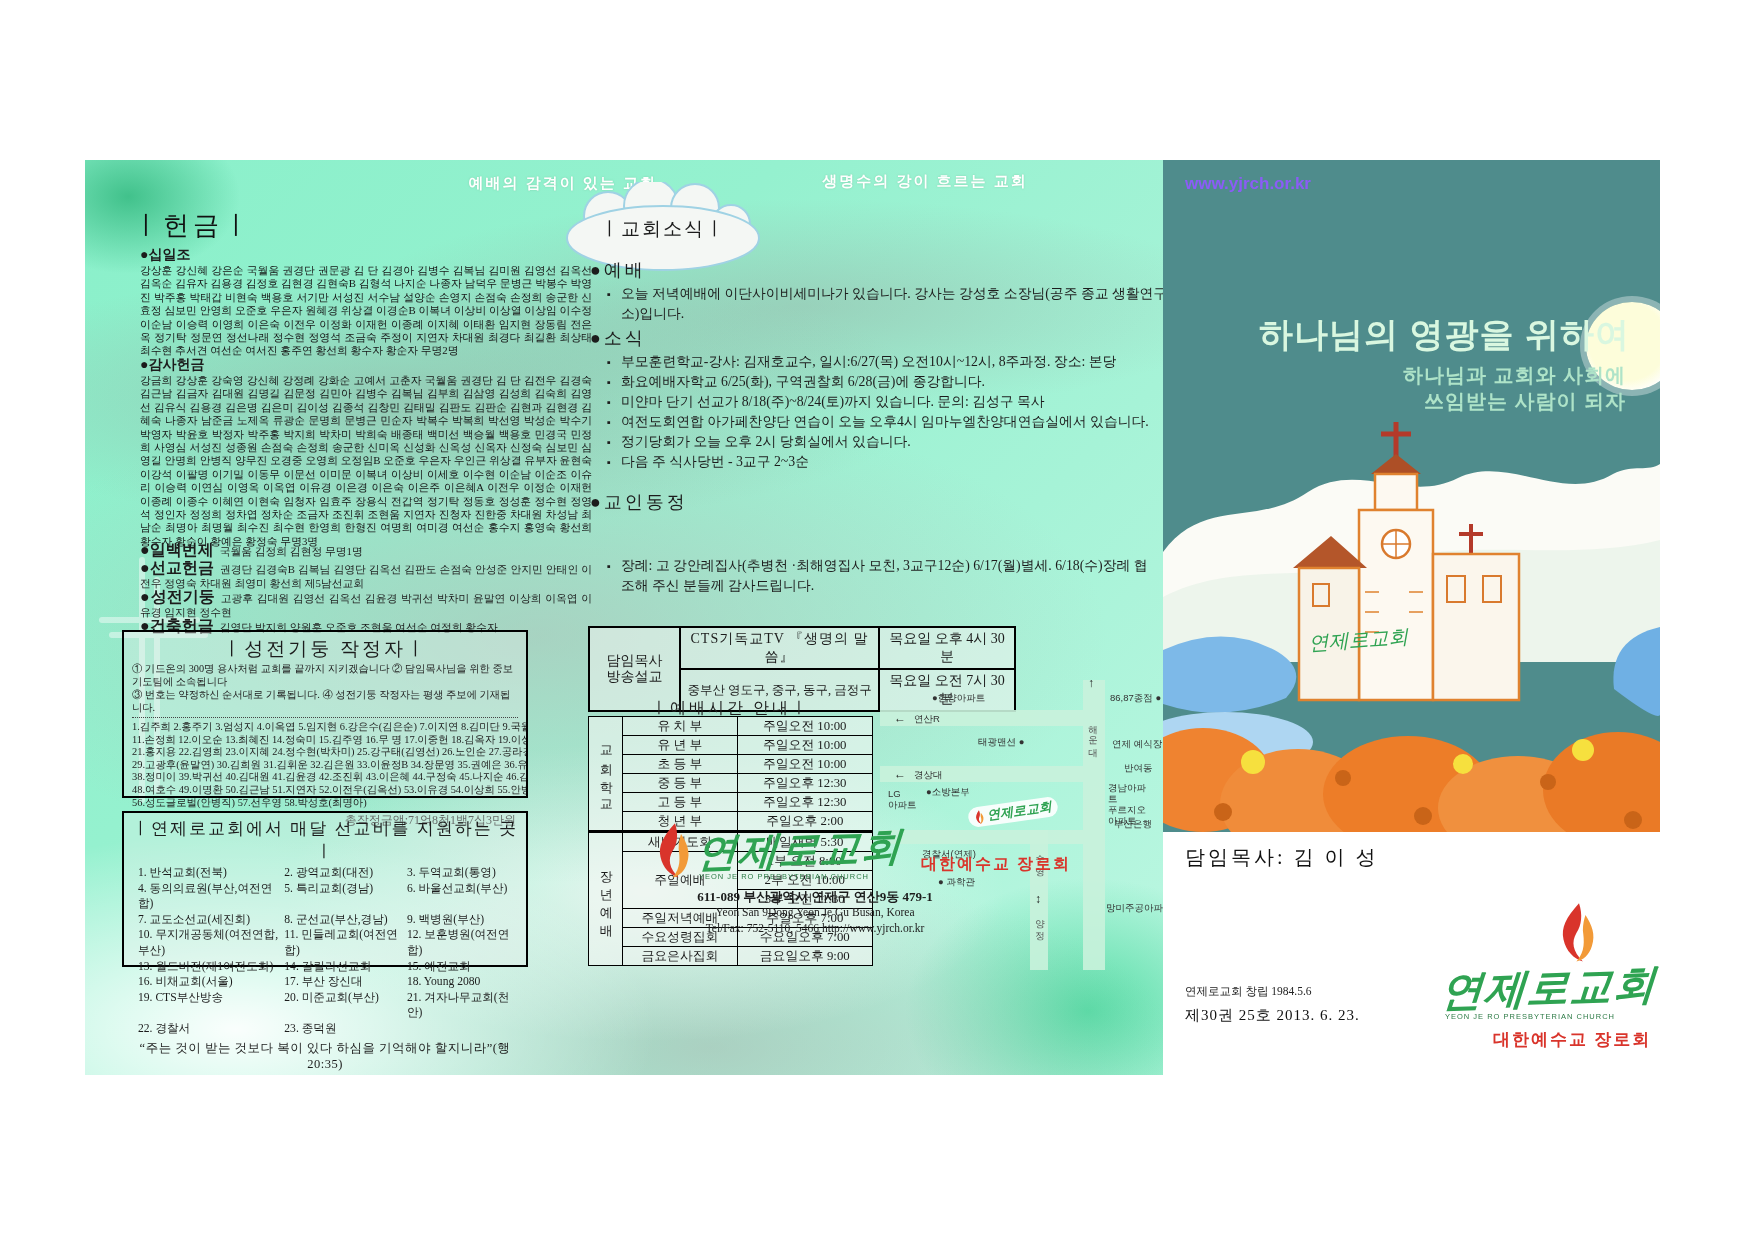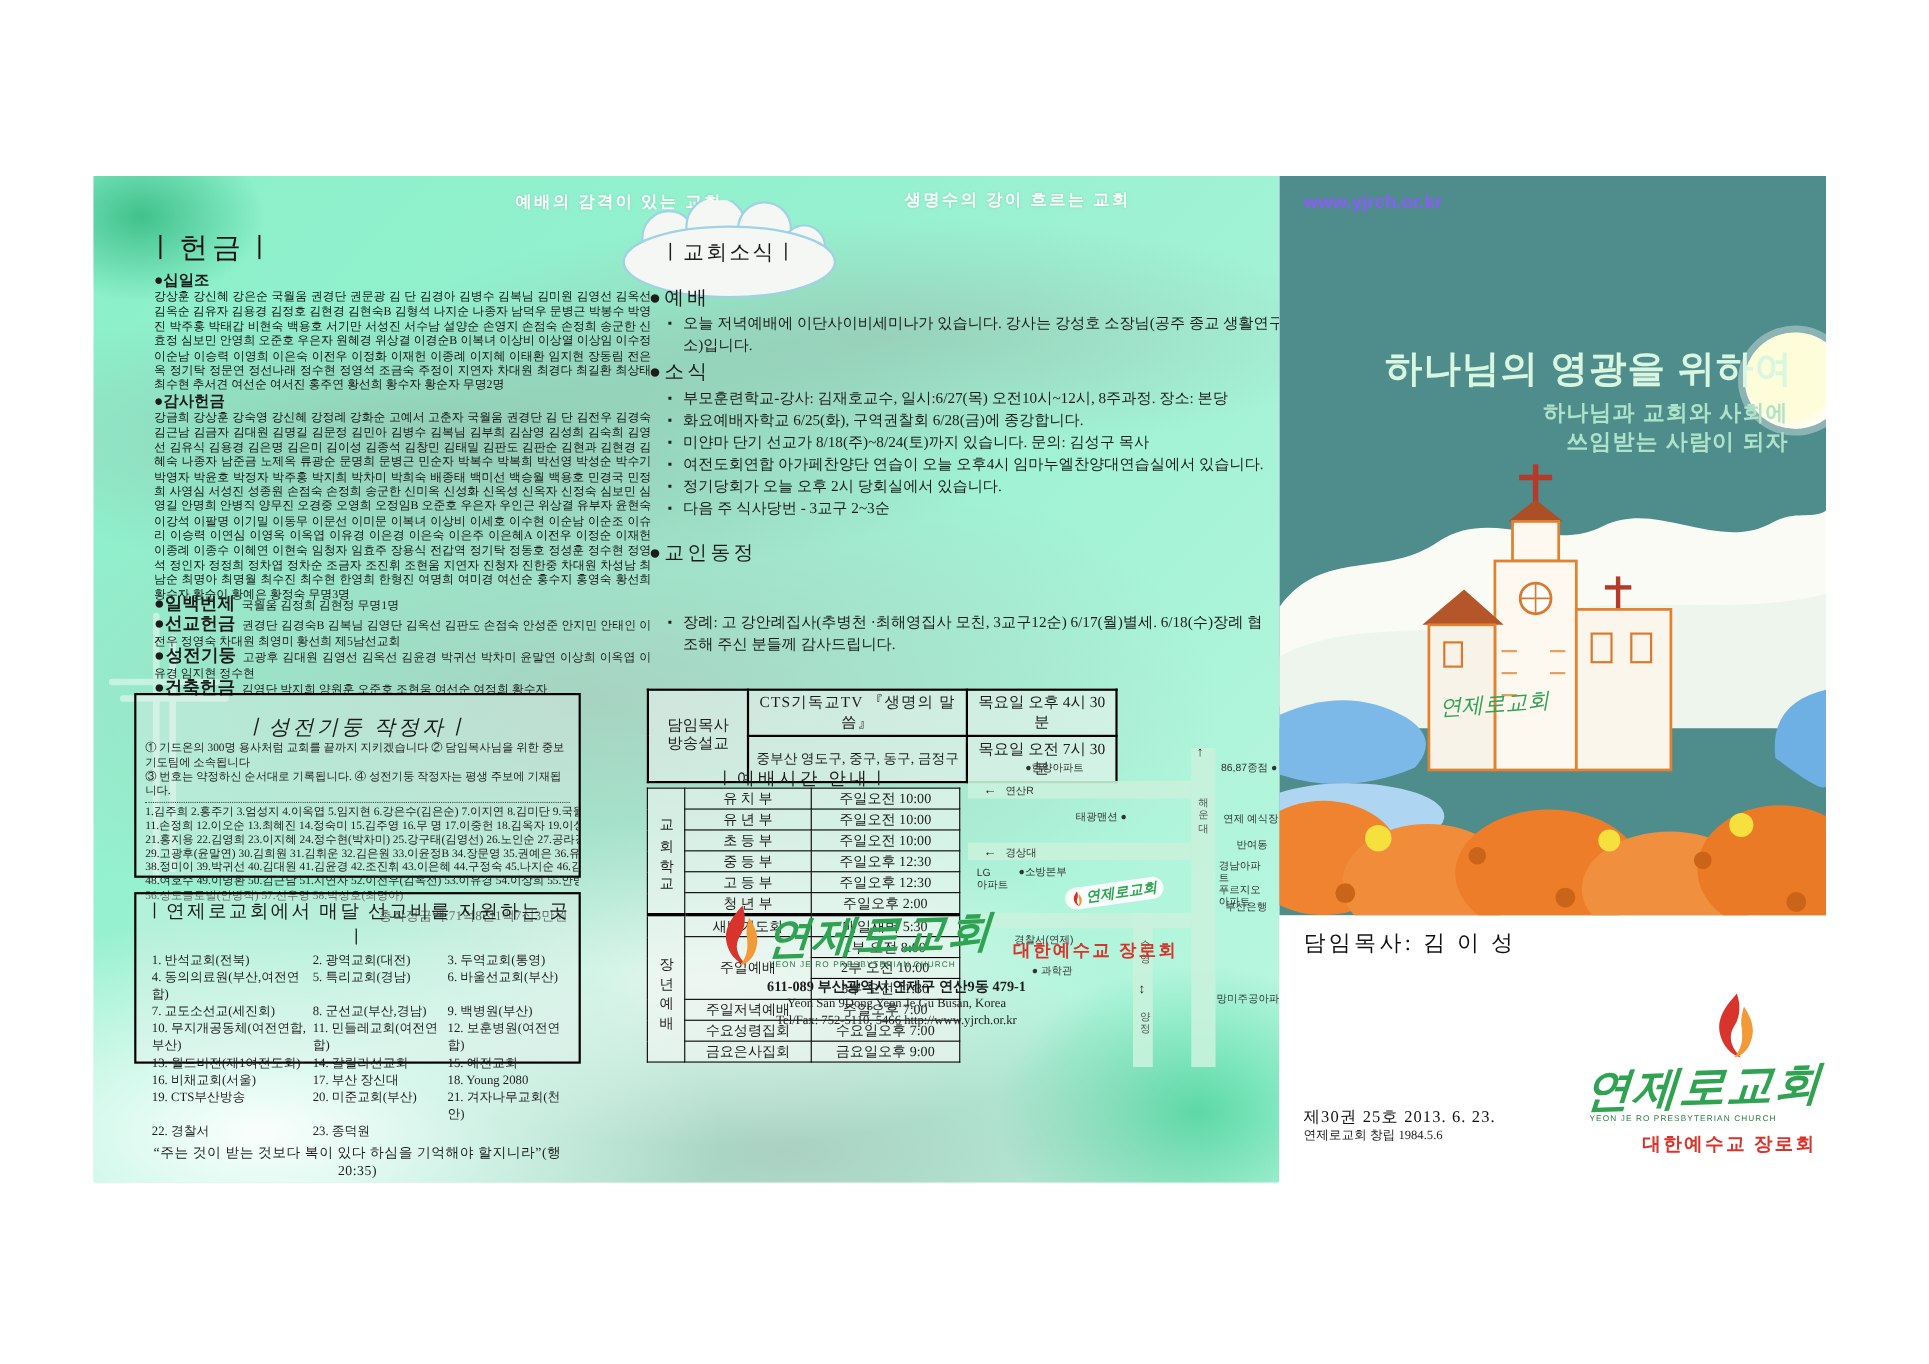--- a/index.html
+++ b/index.html
@@ -20,21 +20,21 @@
       radial-gradient(260px 190px at 93% 93%, rgba(70,216,156,.85), rgba(70,216,156,0) 70%),
       linear-gradient(135deg,#8af0ca 0%,#95f1cf 35%,#a6f3d7 65%,#bdf7e2 100%);}
   .tagline{font-family:"Liberation Sans","DejaVu Sans",sans-serif;font-weight:bold;font-size:15px;
            color:#fff;letter-spacing:2px;text-shadow:0 0 2px rgba(120,200,160,.8);}
   .hd-big{font-size:26px;letter-spacing:4px;color:#111;}
   .off-label{font-weight:bold;font-size:14px;white-space:nowrap;}
   .names{font-size:10.8px;line-height:13.4px;text-align:justify;color:#141414;}
   .inline-sec{font-size:10.8px;line-height:14px;text-align:justify;}
   .inline-sec .off-label{font-size:16px;margin-right:6px;}
   .box{position:absolute;border:2px solid #000;background:rgba(235,240,237,.35);}
-  .box-title{font-size:19px;letter-spacing:3px;text-align:center;margin-top:16px;font-style:italic;}
+  .box-title{font-size:19px;letter-spacing:3px;text-align:center;margin-top:4px;}
   .note{font-size:10.3px;line-height:13px;padding:0 8px;color:#222;}
   .dots{border-top:1.5px dotted #444;margin:3px 8px;}
   .pline{font-size:10.4px;line-height:12.6px;padding:0 8px;white-space:nowrap;overflow:hidden;}
   .ptotal{font-size:12px;text-align:right;padding-right:10px;margin-top:3px;}
   .m-title{font-size:17px;letter-spacing:2px;text-align:center;margin-top:4px;}
   .m-grid{display:grid;grid-template-columns:1.2fr 1fr .92fr;padding:2px 10px 0 14px;
           font-size:11.6px;line-height:15.6px;column-gap:4px;}
   .m-quote{font-size:12.5px;text-align:center;margin-top:3px;letter-spacing:.5px;}
   
   .cloud-wrap{position:absolute;}
@@ -74,21 +74,21 @@
   .cover{position:absolute;left:1078px;top:0;width:497px;height:915px;background:#fff;overflow:hidden;}
   .cover-teal{position:absolute;left:0;top:0;width:497px;height:672px;background:#4f8c8c;}
   .cover-url{font-family:"Liberation Sans","DejaVu Sans",sans-serif;font-weight:bold;font-size:17px;color:#8b5cf6;}
   .cover-title{font-family:"Liberation Sans","DejaVu Sans",sans-serif;font-weight:bold;font-size:34px;
                color:#d9f7e0;letter-spacing:1px;text-align:right;}
   .cover-sub{font-family:"Liberation Sans","DejaVu Sans",sans-serif;font-weight:bold;font-size:20px;
              color:#aee3c8;text-align:right;letter-spacing:1px;}
   .moon{position:absolute;width:92px;height:88px;border-radius:50%;
         background:radial-gradient(circle at 45% 45%, #fdfdda 0 55%, #fff 75%);box-shadow:0 0 0 6px rgba(255,255,255,.35);}
   .cover-pastor{font-size:20px;letter-spacing:3px;color:#111;}
-  .cover-founded{font-size:11.5px;color:#222;margin-top:40px;}
+  .cover-founded{font-size:11.5px;color:#222;}
   .cover-issue{font-size:15px;color:#111;letter-spacing:1px;}
   .illus{position:absolute;left:0;}
 </style>
 </head>
 <body>
 
 <div class="canvas">
  <div class="sheet">
 
   <div class="leftpages">

